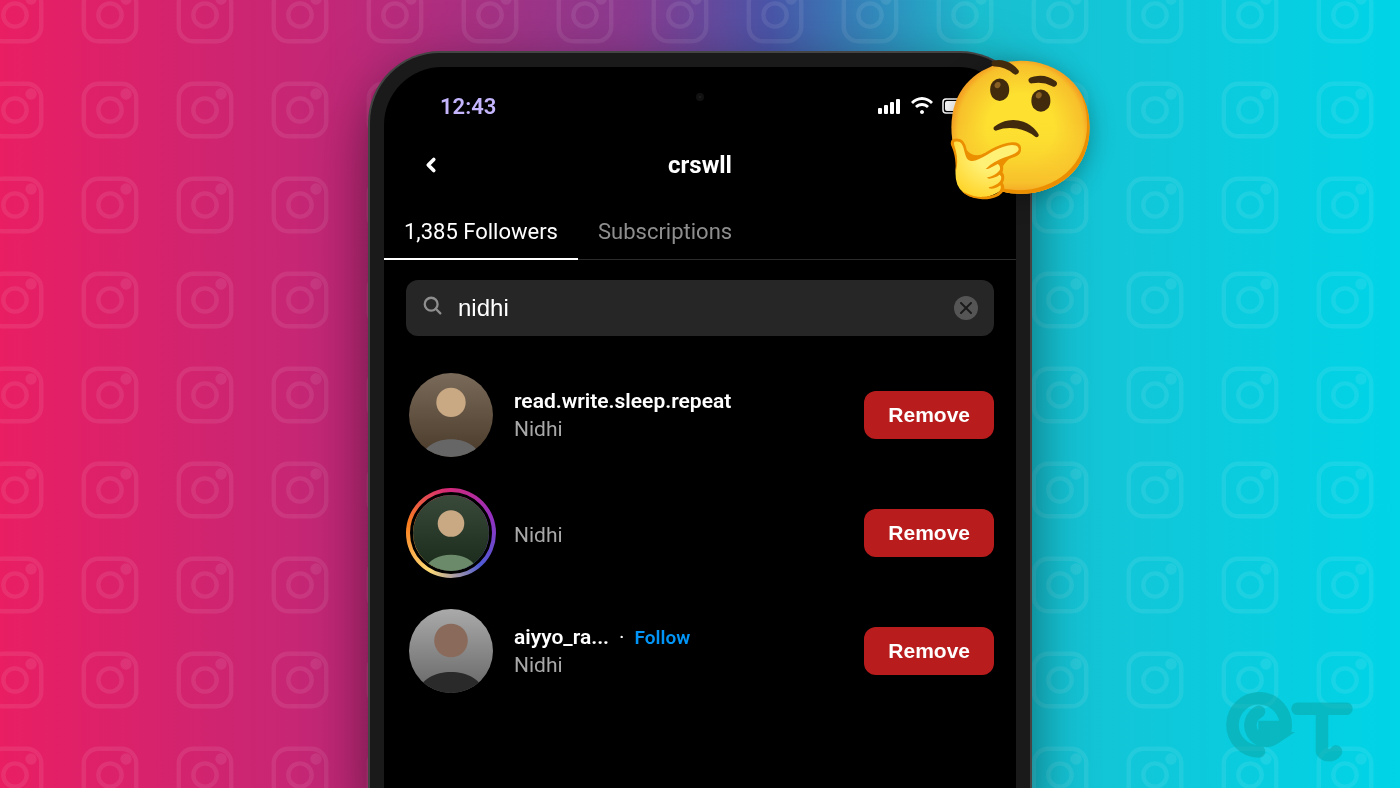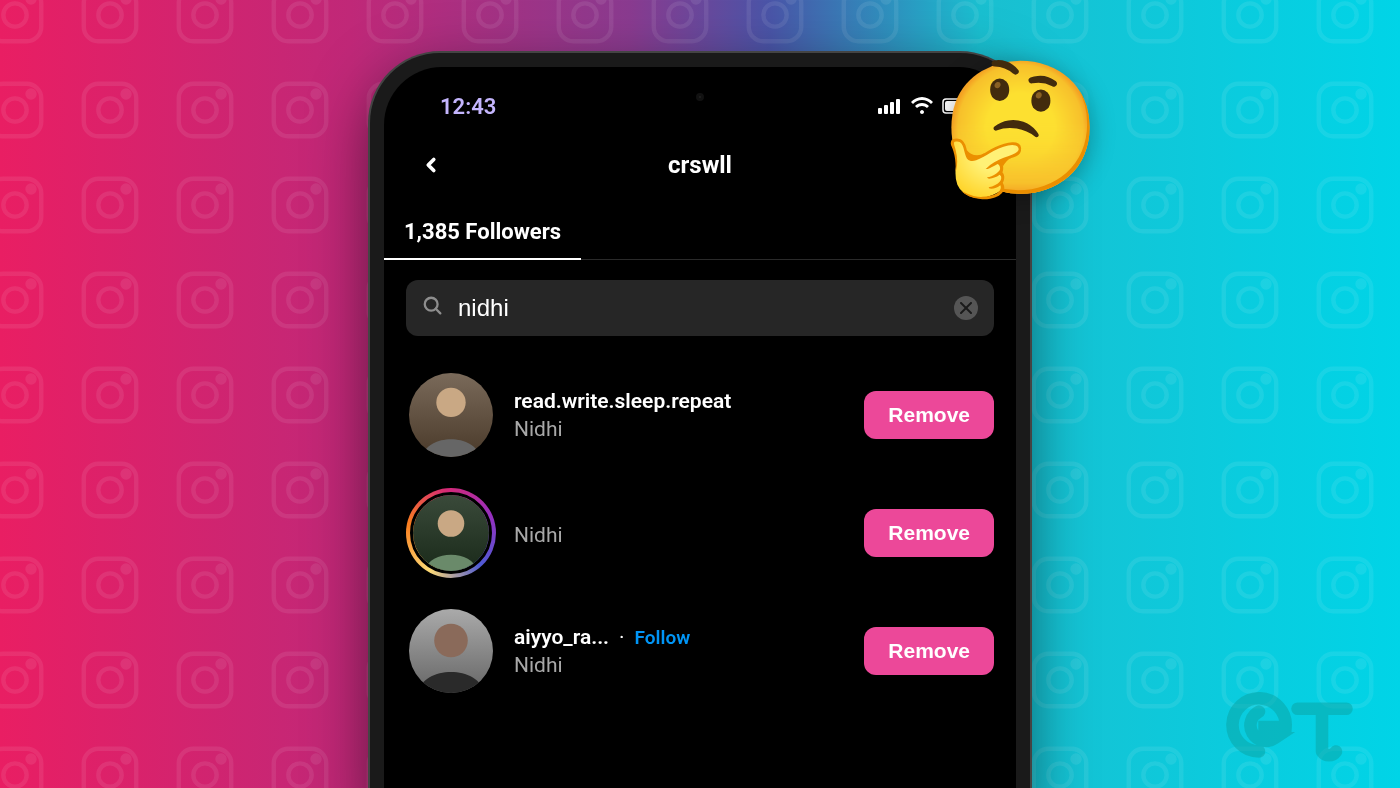--- a/index.html
+++ b/index.html
@@ -124,21 +124,21 @@
     
     
     .tabs {
       display: flex;
       padding: 20px 0 0 0;
       border-bottom: 1px solid #2a2a2a;
     }
     .tab {
       padding: 14px 20px 14px 20px;
       font-size: 22px;
-      font-weight: 700;
+      font-weight: 400;
       cursor: pointer;
       color: #8e8e8e;
       white-space: nowrap;
     }
     .tab.active {
       color: #fff;
       border-bottom: 2px solid #fff;
       margin-bottom: -1px;
     }
     
@@ -235,21 +235,21 @@
       font-size: 19px;
       font-weight: 600;
       cursor: pointer;
     }
     .displayname {
       color: #a8a8a8;
       font-size: 21px;
       margin-top: 4px;
     }
     .remove-btn {
-      background: #ec4899;
+      background: #b91c1c;
       color: #fff;
       border: none;
       border-radius: 12px;
       padding: 12px 24px;
       font-size: 21px;
       font-weight: 600;
       cursor: pointer;
       flex-shrink: 0;
     }
     
@@ -999,20 +999,21 @@
       <div class="back-btn">
         <svg width="22" height="22" viewBox="0 0 24 24" fill="none" stroke="#fff" stroke-width="4" stroke-linecap="round" stroke-linejoin="round">
             <polyline points="15 18 9 12 15 6"></polyline>
           </svg>
       </div>
       <div class="header-title">crswll</div>
     </div>
 
     <div class="tabs">
       <div class="tab active">1,385 Followers</div>
+      <div class="tab">Subscriptions</div>
     </div>
 
     <div class="search-row">
       <div class="search-box">
         <span>
           <svg width="22" height="22" viewBox="0 0 24 24" fill="none" stroke="#8e8e8e" stroke-width="2.5">
               <circle cx="10" cy="10" r="7"></circle>
               <line x1="20" y1="20" x2="15" y2="15" stroke-linecap="round"></line>
             </svg>
         </span>

